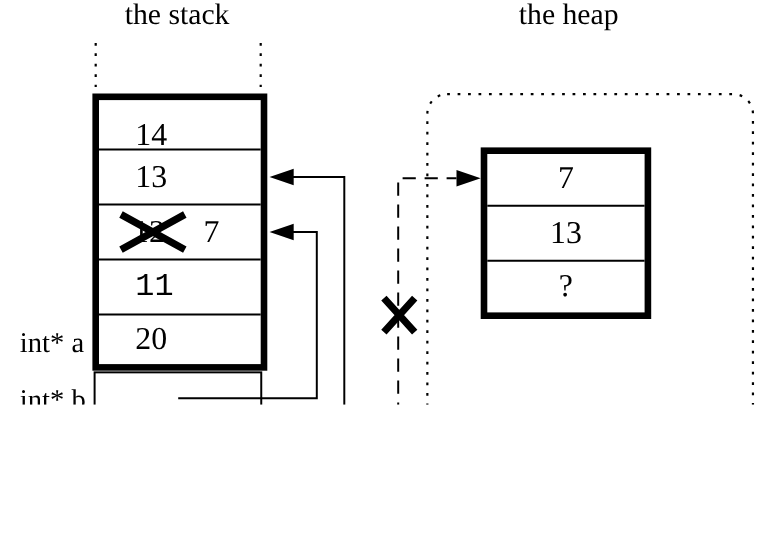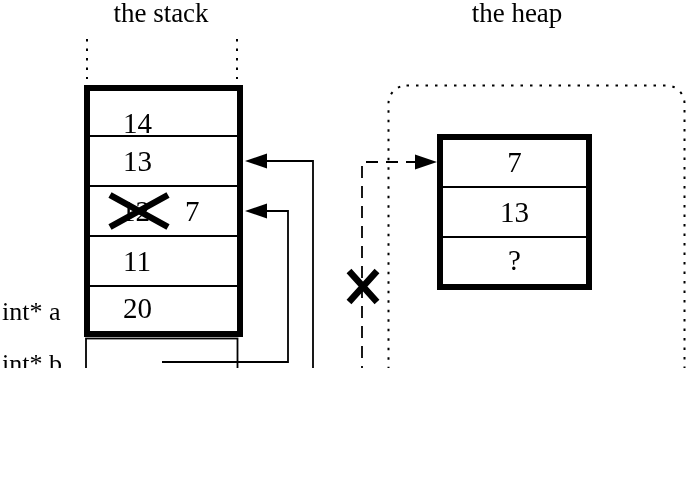--- a/index.html
+++ b/index.html
@@ -33,20 +33,21 @@
   }
   .heap-num {
     font-size: 29px;
     line-height: 34px;
     width: 143px;
     text-align: center;
   }
   .lbl {
     font-size: 26px;
     line-height: 30px;
+    margin-left: 16px;
   }
 
   .stroke-thin   { stroke: #000000; stroke-width: 1.8; fill: none; }
   .stroke-thick  { stroke: #000000; stroke-width: 6;   fill: none; }
   .stroke-dotted { stroke: #000000; stroke-width: 2;   fill: none; stroke-dasharray: 2.5 7; }
   .stroke-dashed { stroke: #000000; stroke-width: 1.8; fill: none; stroke-dasharray: 12 8; }
   .arrowhead     { fill: #000000; stroke: none; }
   .xmark         { stroke: #000000; stroke-width: 6.5; fill: none; stroke-linecap: butt; }
 </style>
 </head>
@@ -86,21 +87,21 @@
     <polygon class="arrowhead" points="437,162 415,154.5 415,169.5"></polygon>
   </svg>
 
   <div class="txt title" style="left:61px; top:-2px;">the stack</div>
   <div class="txt title" style="left:417px; top:-2px;">the heap</div>
 
   <div class="txt num" style="left:123px; top:106px;">14</div>
   <div class="txt num" style="left:123px; top:144px;">13</div>
   <div class="txt num" style="left:121px; top:194px;">12</div>
   <div class="txt num" style="left:185px; top:194px;">7</div>
-  <div class="txt num" style="left:123px; top:244px;">11</div>
+  <div class="txt num" style="left:123px; top:244px;font-family:Liberation Mono, monospace;">11</div>
   <div class="txt num" style="left:123px; top:291px;">20</div>
 
   <div class="txt heap-num" style="left:443px; top:145px;">7</div>
   <div class="txt heap-num" style="left:443px; top:195px;">13</div>
   <div class="txt heap-num" style="left:443px; top:243px;">?</div>
 
   <div class="txt lbl" style="left:2px; top:297px;">int* a</div>
   <div class="txt lbl" style="left:2px; top:349px;">int* b</div>
 
   <svg class="layer overlay" viewBox="0 0 692 489">

